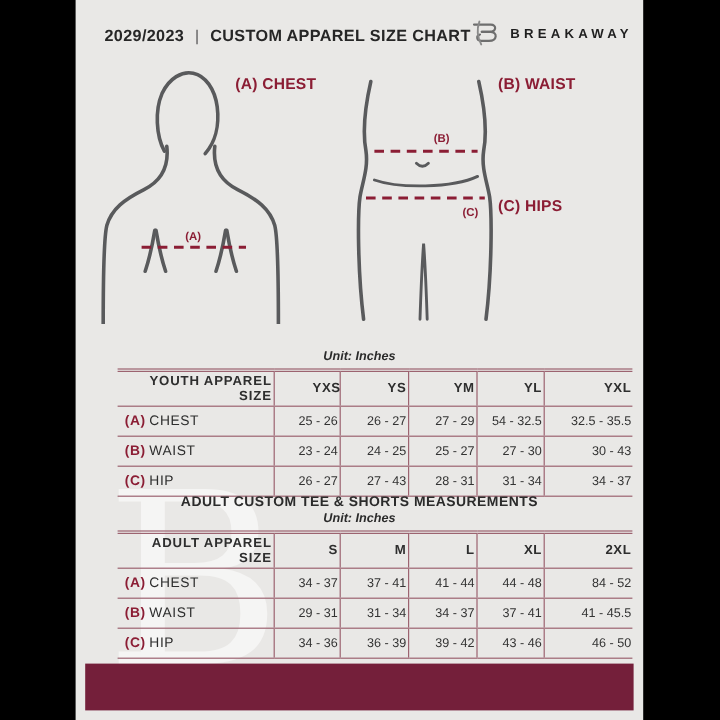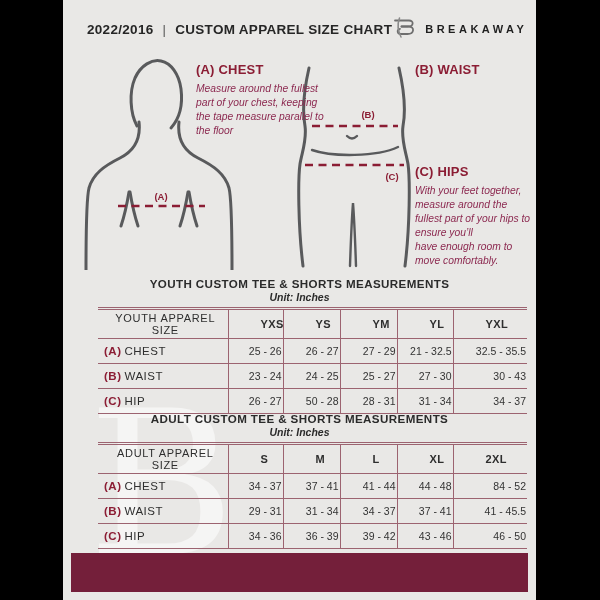--- a/index.html
+++ b/index.html
@@ -36,23 +36,23 @@
 
   
   .size-table { position:absolute; left:35px; border-collapse:collapse; table-layout:fixed;
                 width:429px; z-index:2; }
   .size-table col.cl { width:130px; }
   .size-table col.c1 { width:55px; }
   .size-table col.c2 { width:57px; }
   .size-table col.c3 { width:57px; }
   .size-table col.c4 { width:56px; }
   .size-table col.c5 { width:74px; }
-  .size-table th { height:26px; font-size:11px; font-weight:bold; color:#2e2e2e; text-align:left;
+  .size-table th { height:26px; font-size:11px; font-weight:bold; color:#2e2e2e; text-align:right;
                    border-top:3px double #9c6370; border-bottom:1.5px solid #9c6370; letter-spacing:0.4px;padding-left:32px; }
-  .size-table th.label-h { font-weight:normal; text-align:center; padding-left:6px; letter-spacing:0.7px; }
+  .size-table th.label-h { font-weight:bold; text-align:right; padding-left:6px; letter-spacing:0.7px; }
   .size-table td { height:22px; text-align:right; font-size:10.5px; color:#333;
                    border-bottom:1.5px solid #9c6370; }
   .size-table td.label-cell { text-align:left; padding-left:6px; font-size:11.5px;
                               letter-spacing:0.5px; color:#2e2e2e; }
   .size-table th + th, .size-table td + td { border-left:1.5px solid #9c6370; }
   .pfx { color:#8b1d34; font-weight:bold; margin-right:3px; }
 
   .watermark { position:absolute; left:25px; top:385px; font-family:"DejaVu Serif", serif;
                font-size:200px; line-height:1; color:rgba(255,255,255,0.55); z-index:1;
                user-select:none; }
@@ -63,21 +63,21 @@
 </head>
 <body>
 
 <div class="screen">
   <div class="doc">
 
     <div class="watermark">B</div>
 
     <div class="hdr">
       <div class="hdr-left">
-        <span>2022/2016</span>
+        <span>2029/2023</span>
         <span class="hdr-divider">|</span>
         <span>CUSTOM APPAREL SIZE CHART</span>
       </div>
       <div class="brand">
         <span>
           <svg width="26" height="24" viewBox="0 0 26 24" fill="none">
             <path d="M3 5.5 H17 C22 5.5 22 11.5 16 11.5 H9.5" stroke="#6e6e6e" stroke-width="1.8" stroke-linecap="round"></path>
             <path d="M9.5 11.5 H16.5 C23 11.5 22.5 19 15.5 19 H9 C5 19 4.6 14.8 8 13.8" stroke="#6e6e6e" stroke-width="1.8" stroke-linecap="round"></path>
             <path d="M7.5 3 C5.5 8.5 5.6 15.5 9 22" stroke="#8a8a8a" stroke-width="1.6" stroke-linecap="round"></path>
           </svg>
@@ -109,32 +109,28 @@
         <path d="M63 210 C64 180 65 160 66 147 C67 160 68 180 69 210" stroke-width="2.4"></path>
       </g>
       <line x1="25" y1="70" x2="111" y2="70" stroke="#8b1d34" stroke-width="2.5" stroke-dasharray="8 5.5"></line>
       <text x="81" y="62" text-anchor="middle" font-size="9.5" font-weight="bold" fill="#8b1d34">(B)</text>
       <line x1="18" y1="109" x2="117" y2="109" stroke="#8b1d34" stroke-width="2.5" stroke-dasharray="8 5.5"></line>
       <text x="105" y="124" text-anchor="middle" font-size="9.5" font-weight="bold" fill="#8b1d34">(C)</text>
     </svg>
 
     <div class="g-block g-chest">
       <div class="g-head">(A) CHEST</div>
-      <div class="g-body">Measure around the fullest part of your chest, keeping the tape measure parallel to the floor</div>
     </div>
     <div class="g-block g-waist">
       <div class="g-head">(B) WAIST</div>
     </div>
     <div class="g-block g-hips">
       <div class="g-head">(C) HIPS</div>
-      <div class="g-body">With your feet together, measure around the fullest part of your hips to ensure you’ll
-have enough room to move comfortably.</div>
-    </div>
-
-    <div class="tbl-title" style="top:277px">YOUTH CUSTOM TEE &amp; SHORTS MEASUREMENTS</div>
+    </div>
+
     <div class="tbl-unit" style="top:291px">Unit: Inches</div>
 
     <table class="size-table" style="top:307px">
       <colgroup>
           <col class="cl">
           <col class="c1">
           <col class="c2">
           <col class="c3">
           <col class="c4">
           <col class="c5">
@@ -148,35 +144,35 @@
           <th>YL</th>
           <th>YXL</th>
         </tr>
       </thead>
       <tbody>
         <tr>
           <td class="label-cell"><span class="pfx">(A)</span><span>CHEST</span></td>
           <td>25 - 26</td>
           <td>26 - 27</td>
           <td>27 - 29</td>
-          <td>21 - 32.5</td>
+          <td>54 - 32.5</td>
           <td>32.5 - 35.5</td>
         </tr>
         <tr>
           <td class="label-cell"><span class="pfx">(B)</span><span>WAIST</span></td>
           <td>23 - 24</td>
           <td>24 - 25</td>
           <td>25 - 27</td>
           <td>27 - 30</td>
           <td>30 - 43</td>
         </tr>
         <tr>
           <td class="label-cell"><span class="pfx">(C)</span><span>HIP</span></td>
           <td>26 - 27</td>
-          <td>50 - 28</td>
+          <td>27 - 43</td>
           <td>28 - 31</td>
           <td>31 - 34</td>
           <td>34 - 37</td>
         </tr>
       </tbody>
     </table>
 
     <div class="tbl-title" style="top:412px">ADULT CUSTOM TEE &amp; SHORTS MEASUREMENTS</div>
     <div class="tbl-unit" style="top:426px">Unit: Inches</div>
 

